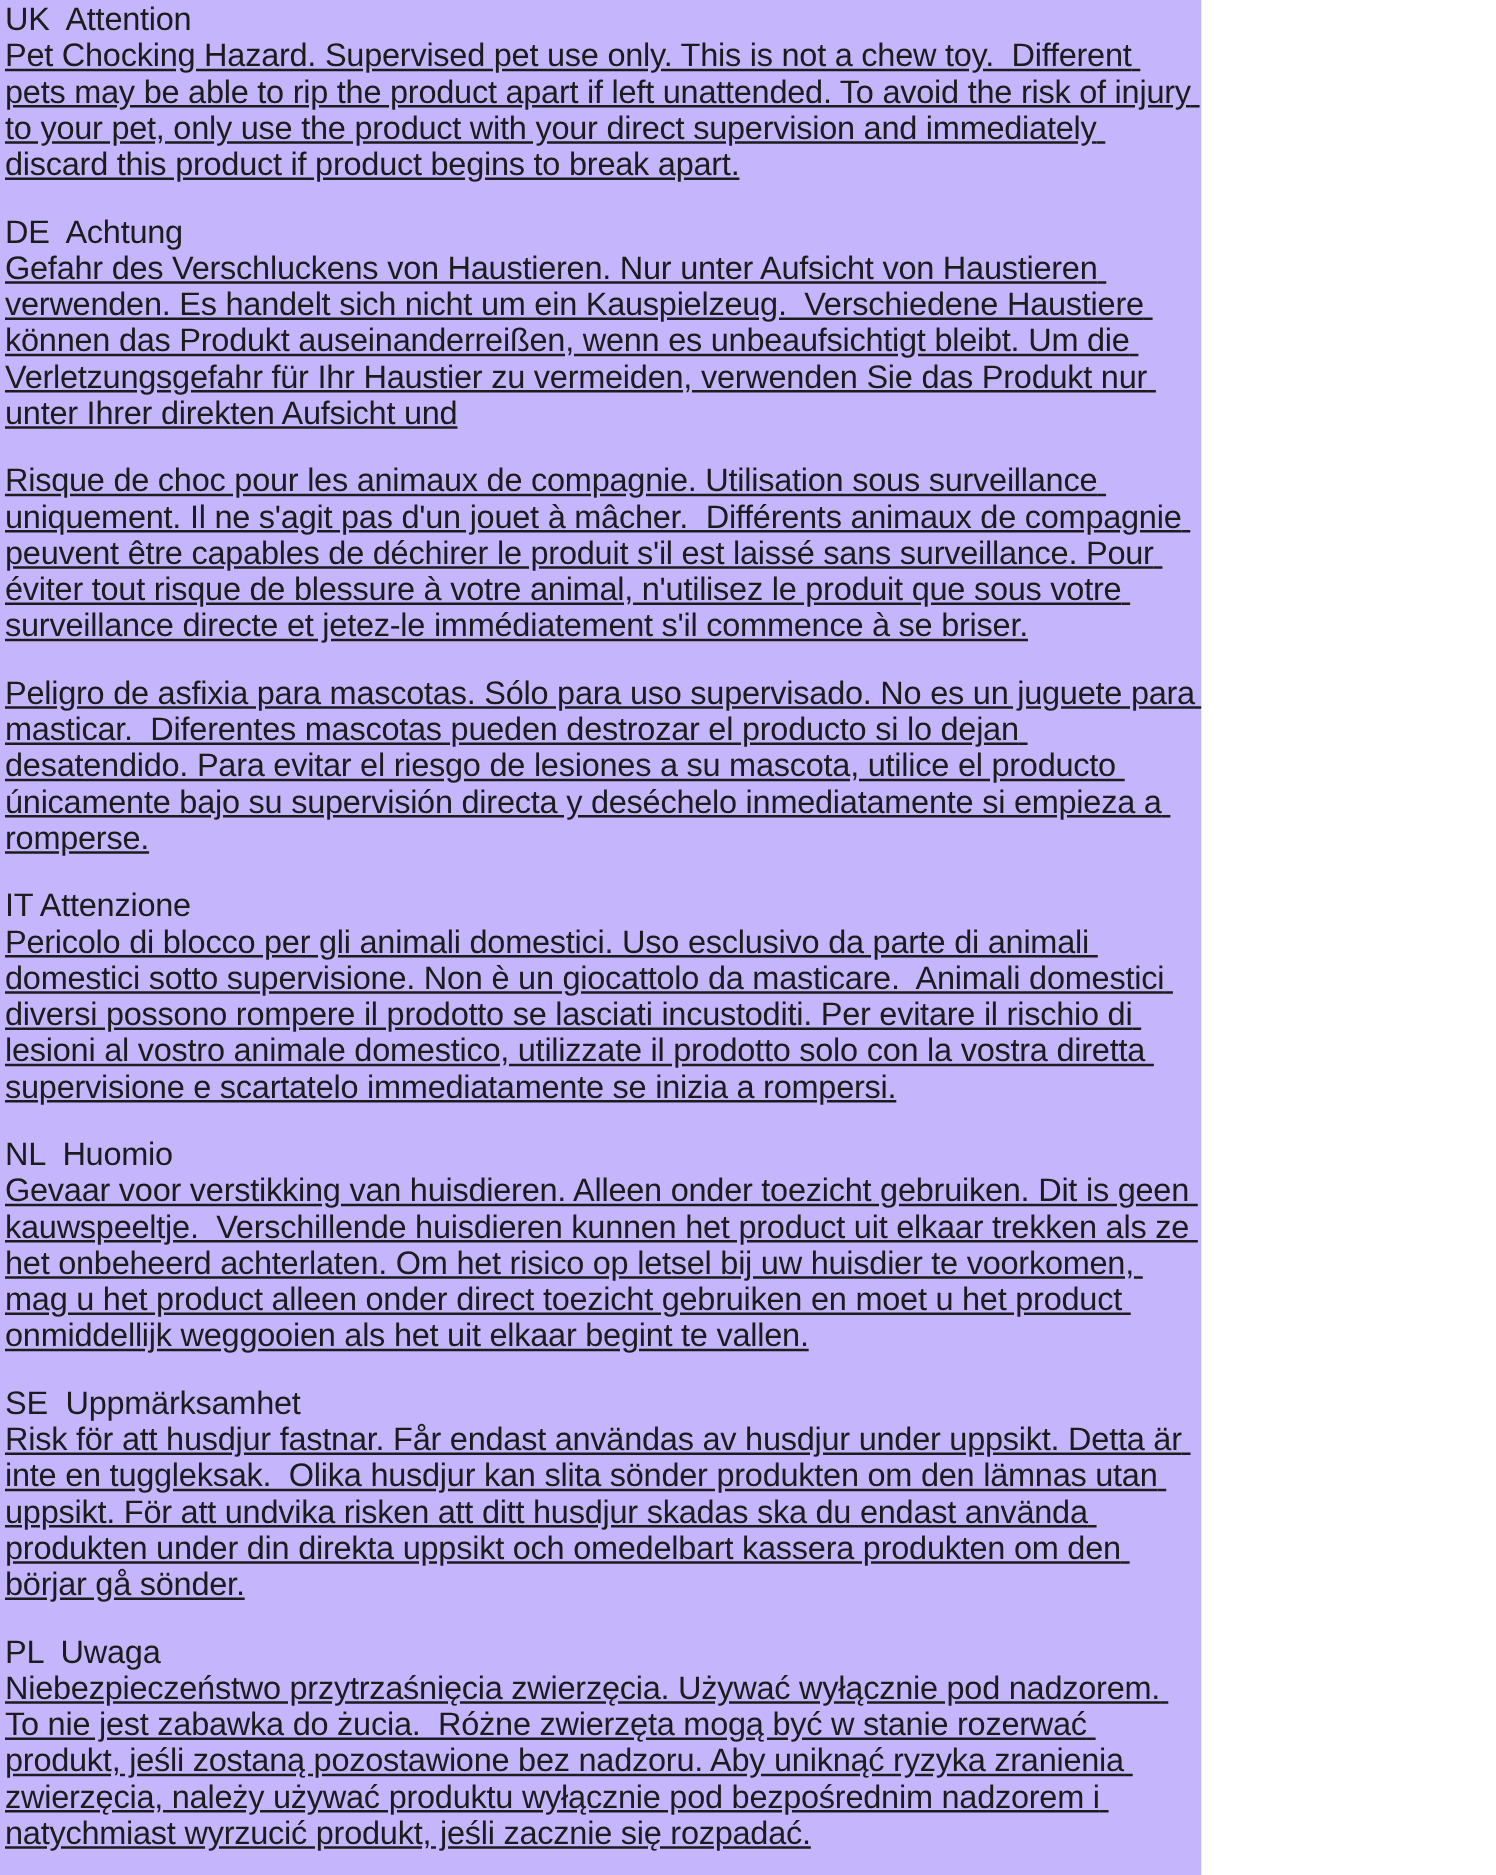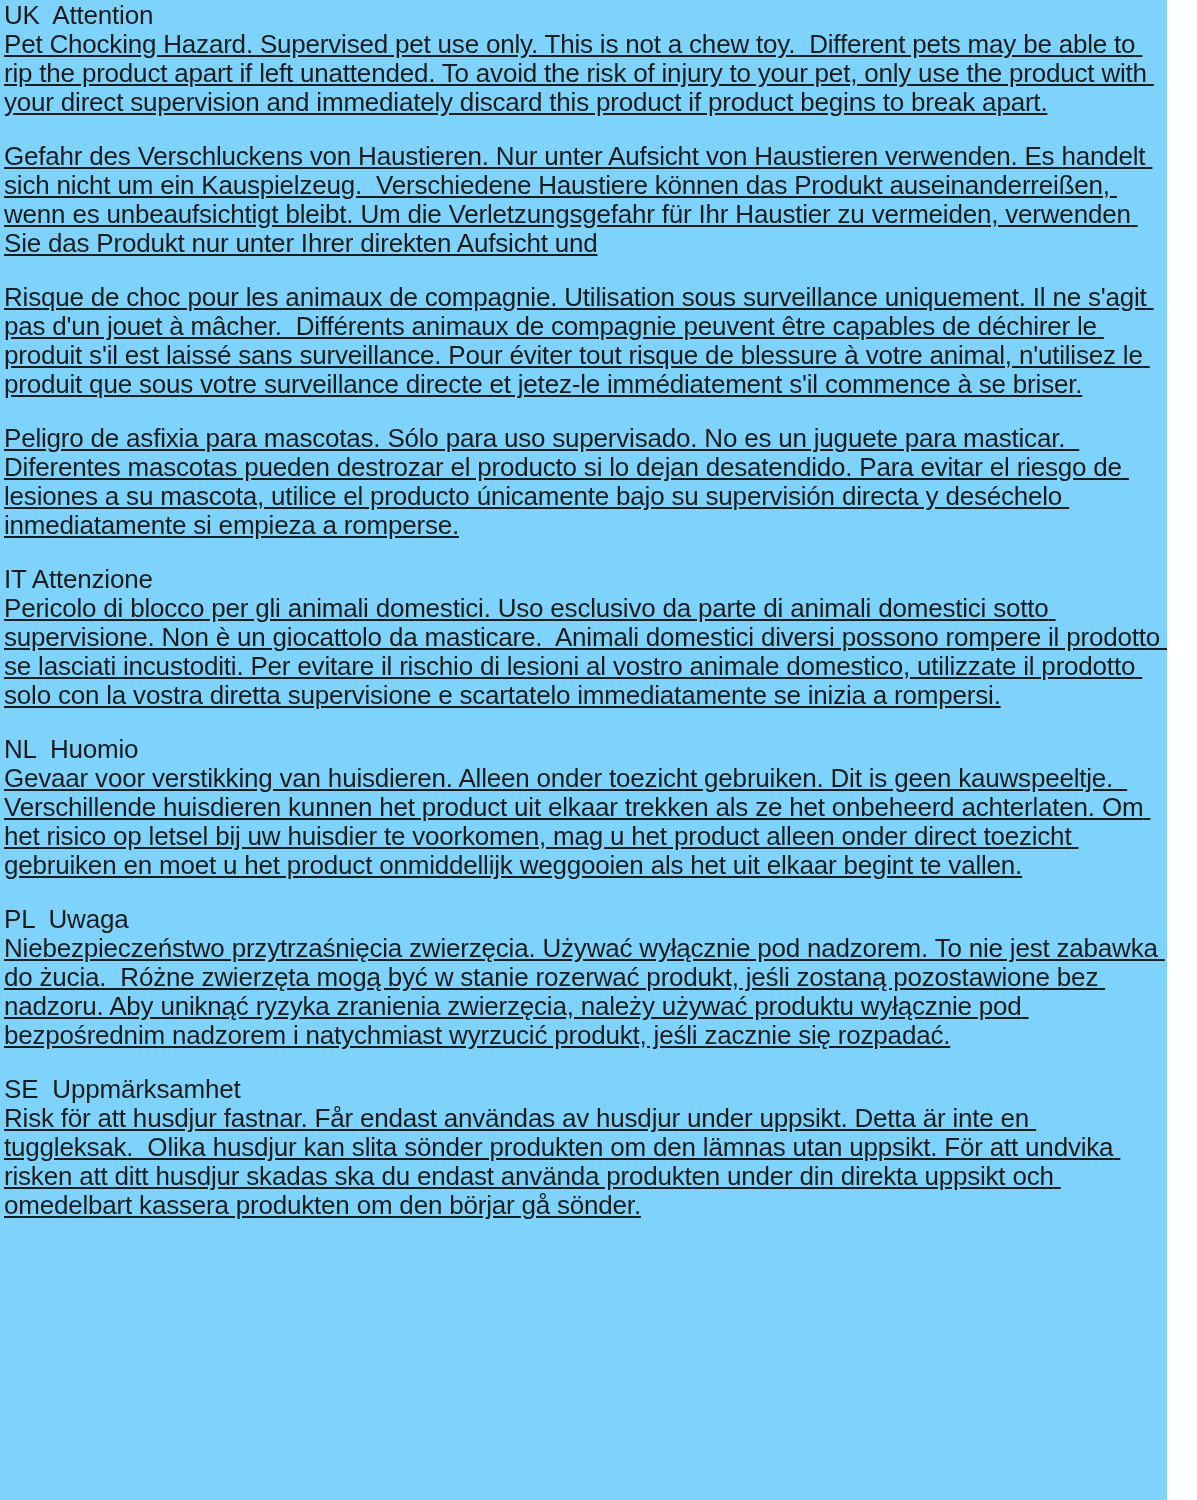--- a/index.html
+++ b/index.html
@@ -2,24 +2,24 @@
 <html><head>
 <meta charset="utf-8">
 <style>
   html, body {
     margin: 0;
     padding: 0;
     background: #ffffff;
   }
   .page {
     position: relative;
-    width: 1167px;
+    width: 961px;
     height: 1500px;
     overflow: hidden;
-    background: #7dd3fc;
+    background: #c4b5fd;
     color: #1c1c1c;
     font-family: "Liberation Sans", sans-serif;
     font-size: 26px;
     line-height: 29px;
     letter-spacing: -0.2px;
     box-sizing: border-box;
     padding: 1px 4px 0 4px;
   }
   .warning-section {
     margin: 0 0 25px 0;
@@ -42,20 +42,21 @@
 <body>
 
 <main class="page">
 
   <section class="warning-section">
     <div class="section-heading">UK  Attention</div>
     <div class="section-body">Pet Chocking Hazard. Supervised pet use only. This is not a chew toy.  Different pets may be able to rip the product apart if left unattended. To avoid the risk of injury to your pet, only use the product with your direct supervision and immediately discard this product if product begins to break apart.</div>
   </section>
 
   <section class="warning-section">
+    <div class="section-heading">DE  Achtung</div>
     <div class="section-body">Gefahr des Verschluckens von Haustieren. Nur unter Aufsicht von Haustieren verwenden. Es handelt sich nicht um ein Kauspielzeug.  Verschiedene Haustiere können das Produkt auseinanderreißen, wenn es unbeaufsichtigt bleibt. Um die Verletzungsgefahr für Ihr Haustier zu vermeiden, verwenden Sie das Produkt nur unter Ihrer direkten Aufsicht und</div>
   </section>
 
   <section class="warning-section">
     <div class="section-body">Risque de choc pour les animaux de compagnie. Utilisation sous surveillance uniquement. Il ne s'agit pas d'un jouet à mâcher.  Différents animaux de compagnie peuvent être capables de déchirer le produit s'il est laissé sans surveillance. Pour éviter tout risque de blessure à votre animal, n'utilisez le produit que sous votre surveillance directe et jetez-le immédiatement s'il commence à se briser.</div>
   </section>
 
   <section class="warning-section">
     <div class="section-body">Peligro de asfixia para mascotas. Sólo para uso supervisado. No es un juguete para masticar.  Diferentes mascotas pueden destrozar el producto si lo dejan desatendido. Para evitar el riesgo de lesiones a su mascota, utilice el producto únicamente bajo su supervisión directa y deséchelo inmediatamente si empieza a romperse.</div>
   </section>
@@ -64,22 +65,22 @@
     <div class="section-heading">IT Attenzione</div>
     <div class="section-body">Pericolo di blocco per gli animali domestici. Uso esclusivo da parte di animali domestici sotto supervisione. Non è un giocattolo da masticare.  Animali domestici diversi possono rompere il prodotto se lasciati incustoditi. Per evitare il rischio di lesioni al vostro animale domestico, utilizzate il prodotto solo con la vostra diretta supervisione e scartatelo immediatamente se inizia a rompersi.</div>
   </section>
 
   <section class="warning-section">
     <div class="section-heading">NL  Huomio</div>
     <div class="section-body">Gevaar voor verstikking van huisdieren. Alleen onder toezicht gebruiken. Dit is geen kauwspeeltje.  Verschillende huisdieren kunnen het product uit elkaar trekken als ze het onbeheerd achterlaten. Om het risico op letsel bij uw huisdier te voorkomen, mag u het product alleen onder direct toezicht gebruiken en moet u het product onmiddellijk weggooien als het uit elkaar begint te vallen.</div>
   </section>
 
   <section class="warning-section">
-    <div class="section-heading">PL  Uwaga</div>
-    <div class="section-body">Niebezpieczeństwo przytrzaśnięcia zwierzęcia. Używać wyłącznie pod nadzorem. To nie jest zabawka do żucia.  Różne zwierzęta mogą być w stanie rozerwać produkt, jeśli zostaną pozostawione bez nadzoru. Aby uniknąć ryzyka zranienia zwierzęcia, należy używać produktu wyłącznie pod bezpośrednim nadzorem i natychmiast wyrzucić produkt, jeśli zacznie się rozpadać.</div>
+    <div class="section-heading">SE  Uppmärksamhet</div>
+    <div class="section-body">Risk för att husdjur fastnar. Får endast användas av husdjur under uppsikt. Detta är inte en tuggleksak.  Olika husdjur kan slita sönder produkten om den lämnas utan uppsikt. För att undvika risken att ditt husdjur skadas ska du endast använda produkten under din direkta uppsikt och omedelbart kassera produkten om den börjar gå sönder.</div>
   </section>
 
   <section class="warning-section">
-    <div class="section-heading">SE  Uppmärksamhet</div>
-    <div class="section-body">Risk för att husdjur fastnar. Får endast användas av husdjur under uppsikt. Detta är inte en tuggleksak.  Olika husdjur kan slita sönder produkten om den lämnas utan uppsikt. För att undvika risken att ditt husdjur skadas ska du endast använda produkten under din direkta uppsikt och omedelbart kassera produkten om den börjar gå sönder.</div>
+    <div class="section-heading">PL  Uwaga</div>
+    <div class="section-body">Niebezpieczeństwo przytrzaśnięcia zwierzęcia. Używać wyłącznie pod nadzorem. To nie jest zabawka do żucia.  Różne zwierzęta mogą być w stanie rozerwać produkt, jeśli zostaną pozostawione bez nadzoru. Aby uniknąć ryzyka zranienia zwierzęcia, należy używać produktu wyłącznie pod bezpośrednim nadzorem i natychmiast wyrzucić produkt, jeśli zacznie się rozpadać.</div>
   </section>
 
 </main>
 
 </body></html>

